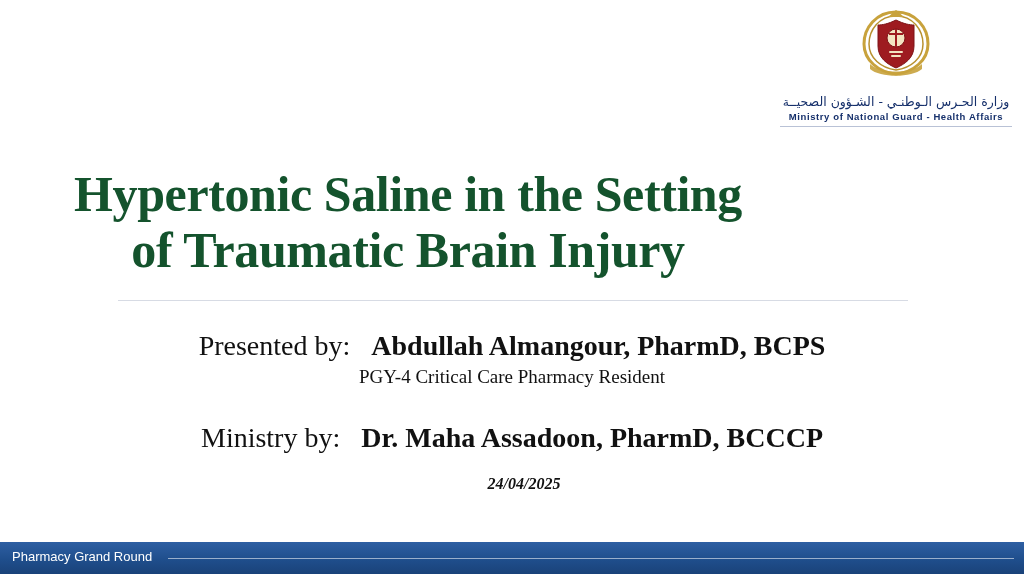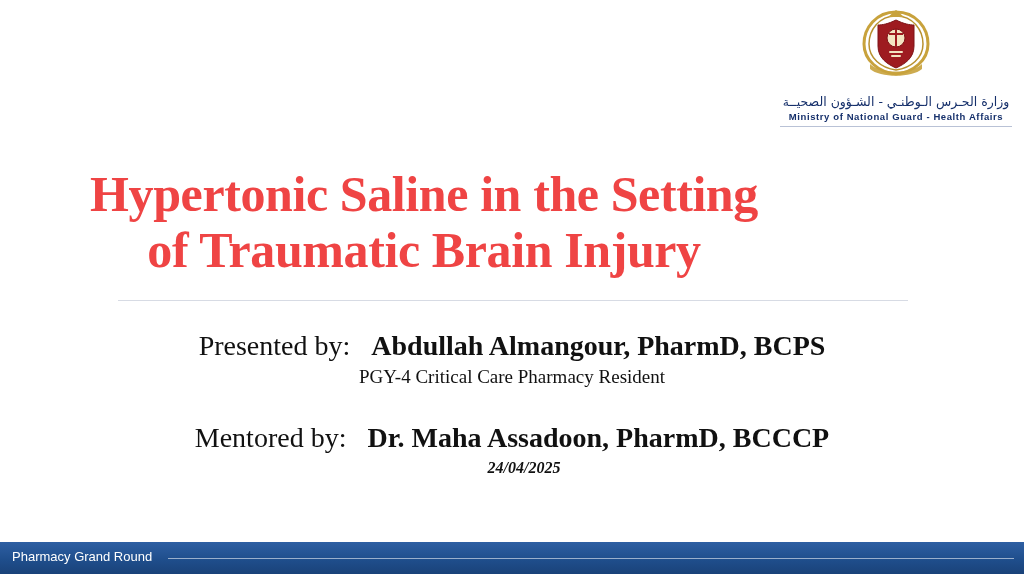--- a/index.html
+++ b/index.html
@@ -65,23 +65,22 @@
   .title {
     position: absolute;
     top: 166px;
     left: 0;
     width: 816px;
     text-align: center;
     font-family: "Liberation Serif", serif;
     font-weight: bold;
     font-size: 50px;
     line-height: 1.12;
-    color: #ef4444;
+    color: #14532d;
     letter-spacing: -0.4px;
-    padding-left: 16px;
   }
   .title-line { display: block; }
 
   .title-rule {
     position: absolute;
     top: 300px;
     left: 118px;
     width: 790px;
     height: 1px;
     background: #d7dbe4;
@@ -102,21 +101,21 @@
   }
   .credit-line-main .lead { font-weight: normal; }
   .credit-line-main .name { font-weight: bold; }
   .credit-line-sub {
     font-size: 19px;
     line-height: 1.3;
     margin-top: 2px;
   }
   .credit-gap { height: 30px; }
   .credit-date {
-    margin-top: 4px;
+    margin-top: 20px;
     font-size: 16px;
     font-style: italic;
     font-weight: bold;
     padding-left: 24px;
   }
 
   
   .footer {
     position: absolute;
     left: 0;
@@ -187,21 +186,21 @@
     <div class="credit-line-main">
       <span class="lead">Presented by:</span>
       <span>&nbsp;</span>
       <span class="name">Abdullah Almangour, PharmD, BCPS</span>
     </div>
     <div class="credit-line-sub">PGY-4 Critical Care Pharmacy Resident</div>
 
     <div class="credit-gap"></div>
 
     <div class="credit-line-main">
-      <span class="lead">Mentored by:</span>
+      <span class="lead">Ministry by:</span>
       <span>&nbsp;</span>
       <span class="name">Dr. Maha Assadoon, PharmD, BCCCP</span>
     </div>
 
     <div class="credit-date">24/04/2025</div>
   </div>
 
   <div class="footer">
     <div class="footer-bar"></div>
     <div class="footer-label">Pharmacy Grand Round</div>

